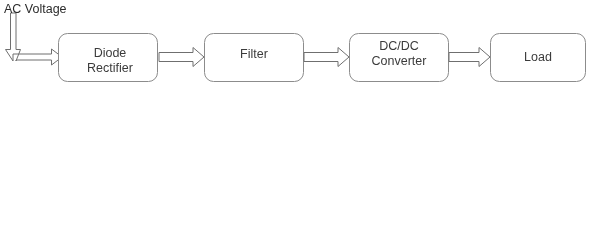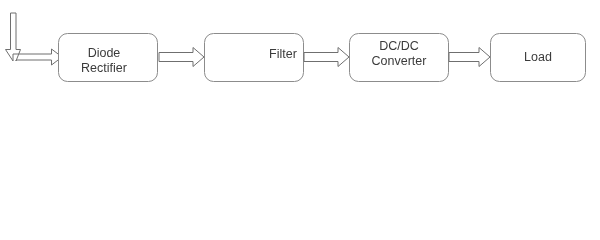--- a/index.html
+++ b/index.html
@@ -111,24 +111,25 @@
                L 479.0 66.5
                L 479.0 61.5
                L 449.0 61.5
                Z" fill="#ffffff" stroke="#6f6f6f" stroke-width="1" stroke-linejoin="miter"></path>
     </g>
 
     <rect x="490.5" y="33.5" width="95" height="48" rx="9" ry="9" fill="#ffffff" stroke="#8c8c8c" stroke-width="1"></rect>
 
   </svg>
 
+  <div class="source-label" style="left:4px; top:2px;">AC Voltage</div>
 
-  <div class="block-label" style="left:54px; top:33px; width:100px; height:55px;">Diode
+  <div class="block-label" style="left:60px; top:33px; width:100px; height:55px;">Diode
 Rectifier</div>
 
-  <div class="block-label" style="left:204px; top:33px; width:100px; height:43px;padding-left:29px;">Filter</div>
+  <div class="block-label" style="left:204px; top:33px; width:100px; height:43px;">Filter</div>
 
   <div class="block-label" style="left:349px; top:33px; width:100px; height:41px;">DC/DC
 Converter</div>
 
   <div class="block-label" style="left:490px; top:33px; width:96px; height:49px;">Load</div>
 
 </div>
 
 </body></html>

